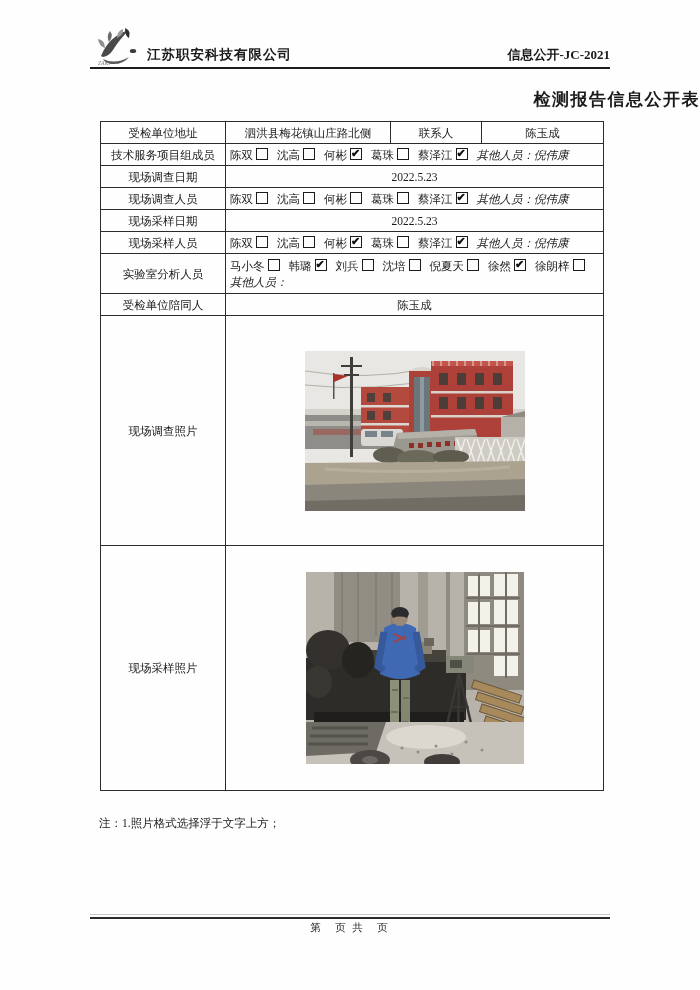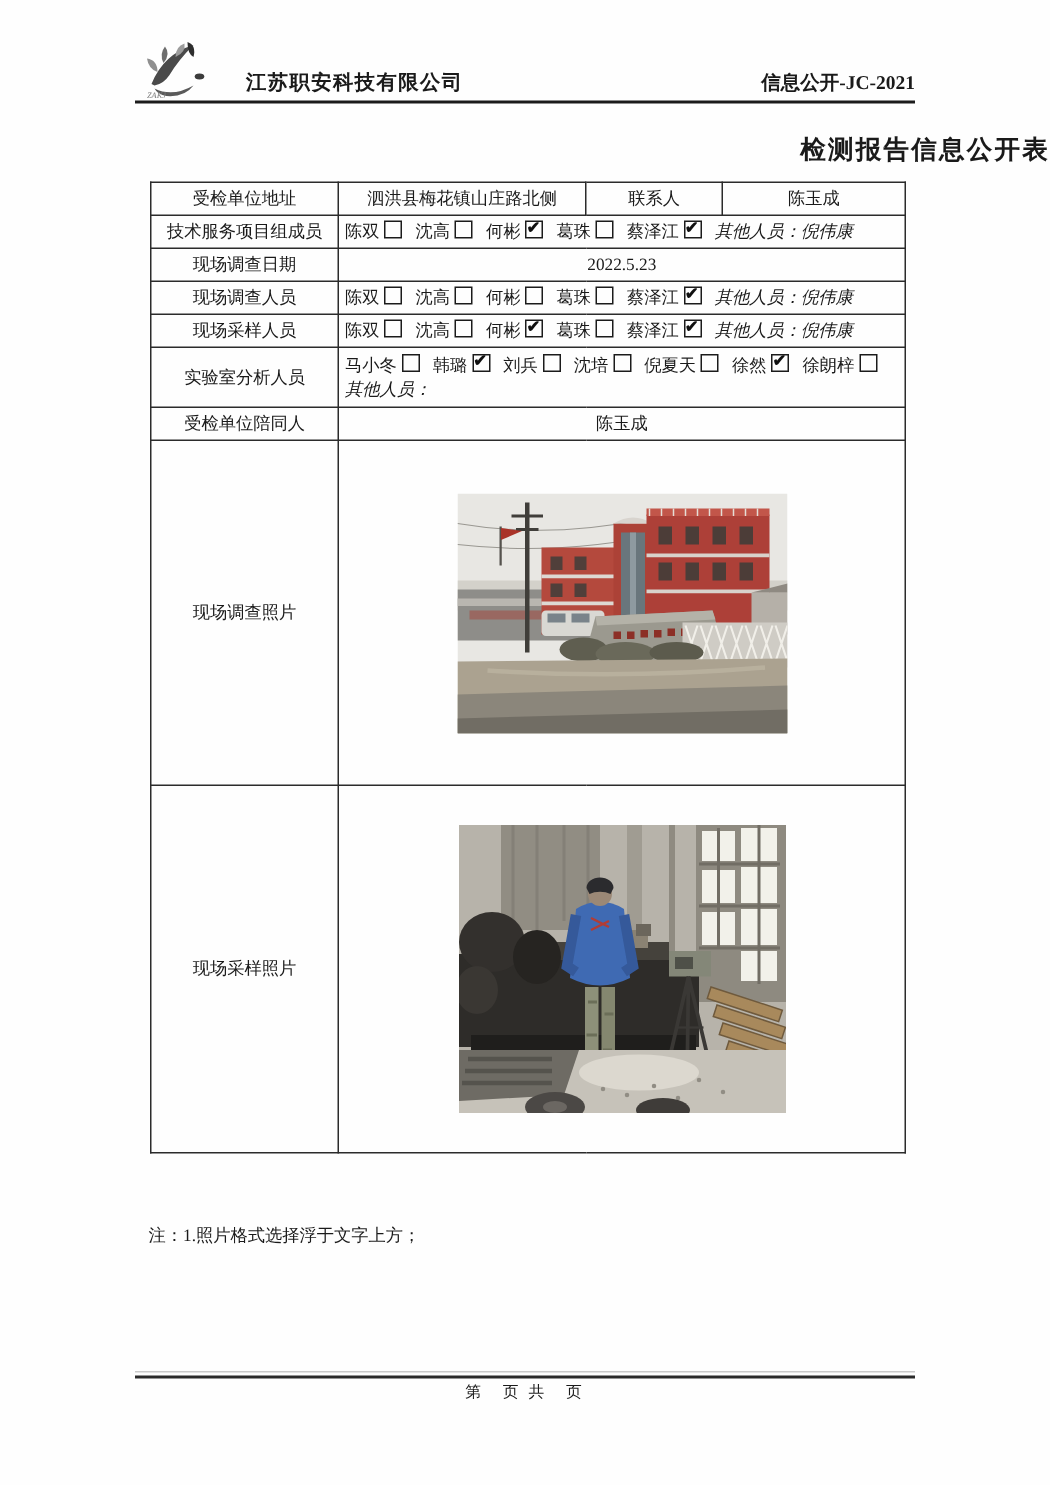--- a/index.html
+++ b/index.html
@@ -3,21 +3,21 @@
 <meta charset="utf-8">
 <style>
   html,body{margin:0;padding:0;}
   body{width:700px;height:990px;background:#e9e9e9;font-family:"Liberation Serif","DejaVu Serif",serif;}
   .page{position:relative;width:700px;height:990px;background:#fefefe;color:#1a1a1a;overflow:hidden;}
 
   
   .hdr{position:absolute;top:26px;left:95px;right:90px;height:40px;}
   .hdr-left{position:absolute;left:0;top:0;display:flex;align-items:flex-end;}
   .logo{width:50px;height:40px;}
-  .company{font-size:13.5px;font-weight:600;letter-spacing:1px;margin-left:19px;padding-bottom:2px;}
+  .company{font-size:13.5px;font-weight:600;letter-spacing:1px;margin-left:2px;padding-bottom:2px;}
   .doccode{position:absolute;right:0;bottom:2px;font-size:13px;font-weight:600;margin-left:28px;}
   .hdr-rule{position:absolute;top:67px;left:90px;right:90px;height:2px;background:#1c1c1c;}
 
   
   .title{position:absolute;top:88px;left:0;width:100%;text-align:right;font-size:17px;font-weight:bold;letter-spacing:1.5px;}
 
   
   table.form{position:absolute;top:121px;left:100px;border-collapse:collapse;table-layout:fixed;width:503px;font-size:11.5px;}
   table.form td{border:1px solid #2b2b2b;padding:1px 4px;line-height:16px;overflow:hidden;}
   td.lbl{text-align:center;vertical-align:middle;}
@@ -90,20 +90,24 @@
     </tr>
     <tr class="r-std">
       <td class="lbl">现场调查日期</td>
       <td class="val-c" colspan="3">2022.5.23</td>
     </tr>
     <tr class="r-std">
       <td class="lbl">现场调查人员</td>
       <td class="val-l" colspan="3"><span class="cb-item"><span>陈双</span><span class="cb"></span></span><span class="cb-item"><span>沈高</span><span class="cb"></span></span><span class="cb-item"><span>何彬</span><span class="cb"></span></span><span class="cb-item"><span>葛珠</span><span class="cb"></span></span><span class="cb-item"><span>蔡泽江</span><span class="cb checked"></span></span><span class="cb-other"><span>其他人员：</span><span>倪伟康</span></span></td>
     </tr>
     <tr class="r-std">
+      <td class="lbl">现场采样日期</td>
+      <td class="val-c" colspan="3">2022.5.23</td>
+    </tr>
+    <tr class="r-std">
       <td class="lbl">现场采样人员</td>
       <td class="val-l" colspan="3"><span class="cb-item"><span>陈双</span><span class="cb"></span></span><span class="cb-item"><span>沈高</span><span class="cb"></span></span><span class="cb-item"><span>何彬</span><span class="cb checked"></span></span><span class="cb-item"><span>葛珠</span><span class="cb"></span></span><span class="cb-item"><span>蔡泽江</span><span class="cb checked"></span></span><span class="cb-other"><span>其他人员：</span><span>倪伟康</span></span></td>
     </tr>
     <tr class="r-lab">
       <td class="lbl">实验室分析人员</td>
       <td class="val-l" colspan="3"><span class="cb-item"><span>马小冬</span><span class="cb"></span></span><span class="cb-item"><span>韩璐</span><span class="cb checked"></span></span><span class="cb-item"><span>刘兵</span><span class="cb"></span></span><span class="cb-item"><span>沈培</span><span class="cb"></span></span><span class="cb-item"><span>倪夏天</span><span class="cb"></span></span><span class="cb-item"><span>徐然</span><span class="cb checked"></span></span><span class="cb-item"><span>徐朗梓</span><span class="cb"></span></span><span class="cb-other"><span>其他人员：</span><span></span></span></td>
     </tr>
     <tr class="r-std">
       <td class="lbl">受检单位陪同人</td>
       <td class="val-c" colspan="3">陈玉成</td>

